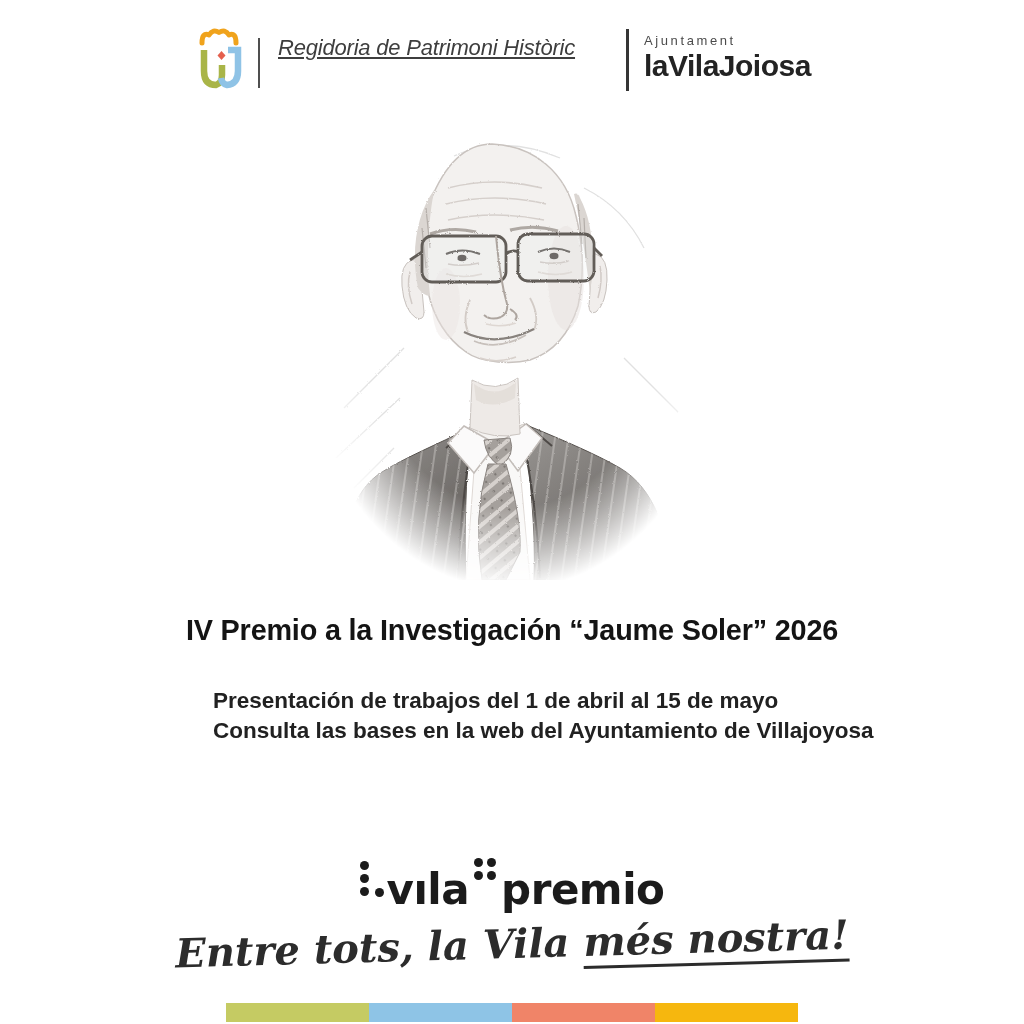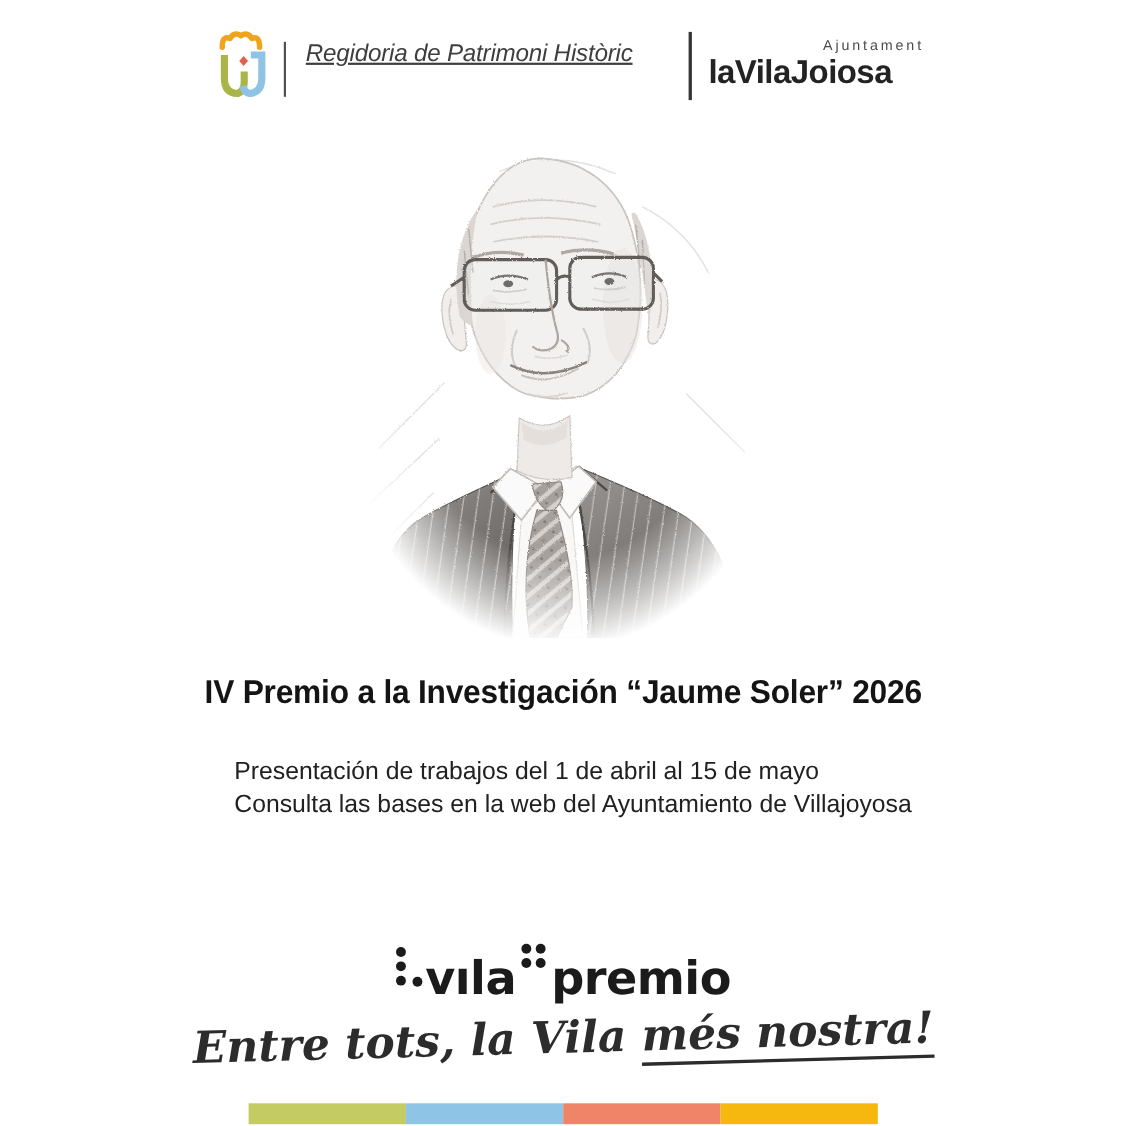--- a/index.html
+++ b/index.html
@@ -7,32 +7,32 @@
           font-family:"Liberation Sans",sans-serif;margin:0 auto;}
 
   
   .crest{position:absolute;left:192px;top:28px;}
   .hdr-div1{position:absolute;left:258px;top:38px;width:2px;height:50px;background:#4f4f4f;}
   .dept{position:absolute;left:278px;top:33px;color:#3e3e3e;}
   .dept .l1{font-size:26px;line-height:30px;letter-spacing:-0.2px;}
   .dept .l2{font-size:22px;line-height:30px;font-style:italic;letter-spacing:-0.2px;text-decoration:underline;}
   .hdr-div2{position:absolute;left:626px;top:29px;width:2.5px;height:62px;background:#353535;}
   .citylogo{position:absolute;left:644px;top:33px;width:200px;}
-  .ajuntament{display:block;text-align:right;font-size:13px;letter-spacing:2.6px;color:#4b4b4b;padding-right:4px;}
+  .ajuntament{display:block;text-align:left;font-size:13px;letter-spacing:2.6px;color:#4b4b4b;padding-right:4px;}
   .wordmark{display:block;font-size:30px;font-weight:800;color:#232323;letter-spacing:-0.5px;
             font-family:"Liberation Sans",sans-serif;margin-top:1px;}
 
   
   .portrait{position:absolute;left:334px;top:128px;width:356px;height:452px;}
 
   
   .title{position:absolute;left:0;right:0;top:613px;text-align:center;
          font-size:30px;font-weight:700;color:#141414;letter-spacing:-0.2px;
          transform:scaleX(0.96);transform-origin:50% 50%;}
-  .details{position:absolute;left:213px;top:686px;font-size:22.5px;line-height:29.5px;color:#212121;}
+  .details{position:absolute;left:213px;top:686px;font-size:22.5px;line-height:29.5px;color:#212121;font-weight:bold;}
 
   
   .vm{position:absolute;left:0;right:0;top:852px;display:flex;justify-content:center;align-items:center;height:52px;}
   .vm .txt{font-family:"DejaVu Sans",sans-serif;font-weight:800;font-size:42px;color:#1b1b1b;
            letter-spacing:-0.5px;line-height:44px;margin-top:23px;}
   .dotcol{display:flex;flex-direction:column;gap:4px;margin-right:6px;}
   .dot{width:9px;height:9px;border-radius:50%;background:#1b1b1b;}
   .basedot{align-self:flex-end;margin:0 3px 7px 0;}
   .dotgrid{display:grid;grid-template-columns:9px 9px;grid-gap:4px;margin:0 5px;align-self:flex-start;margin-top:6px;}
 

